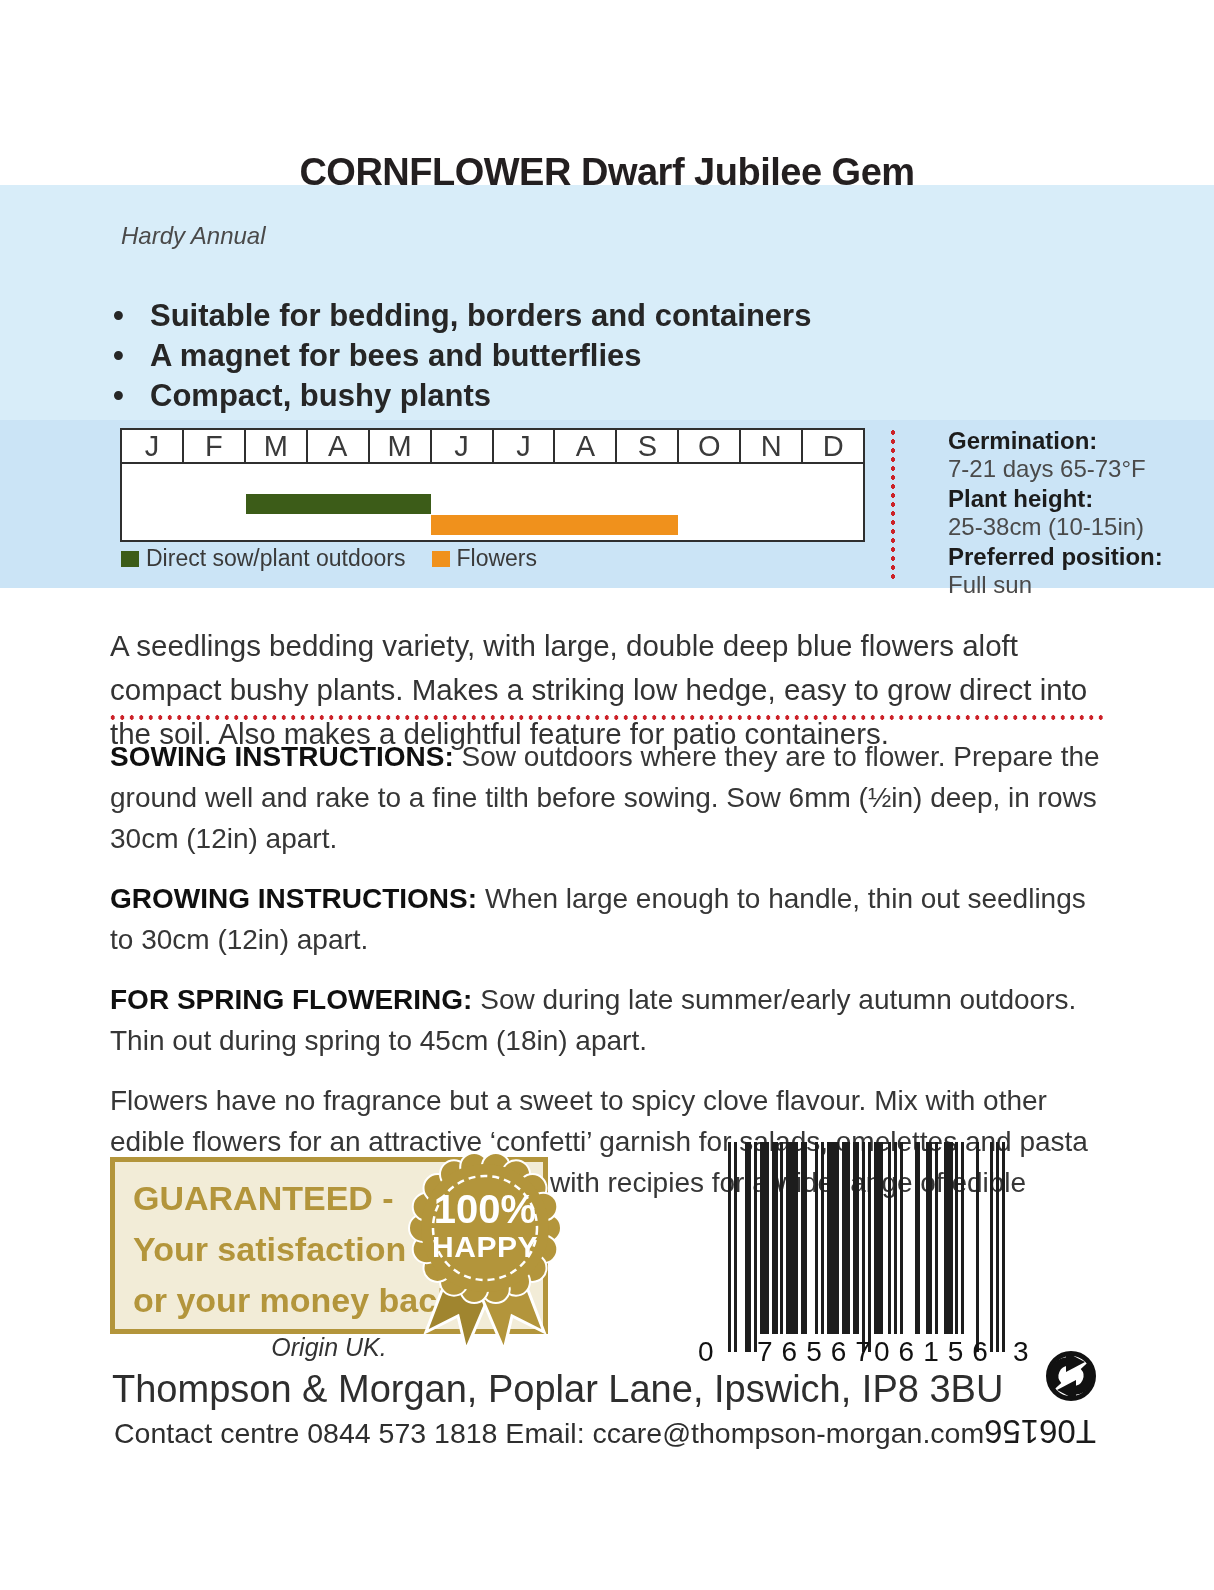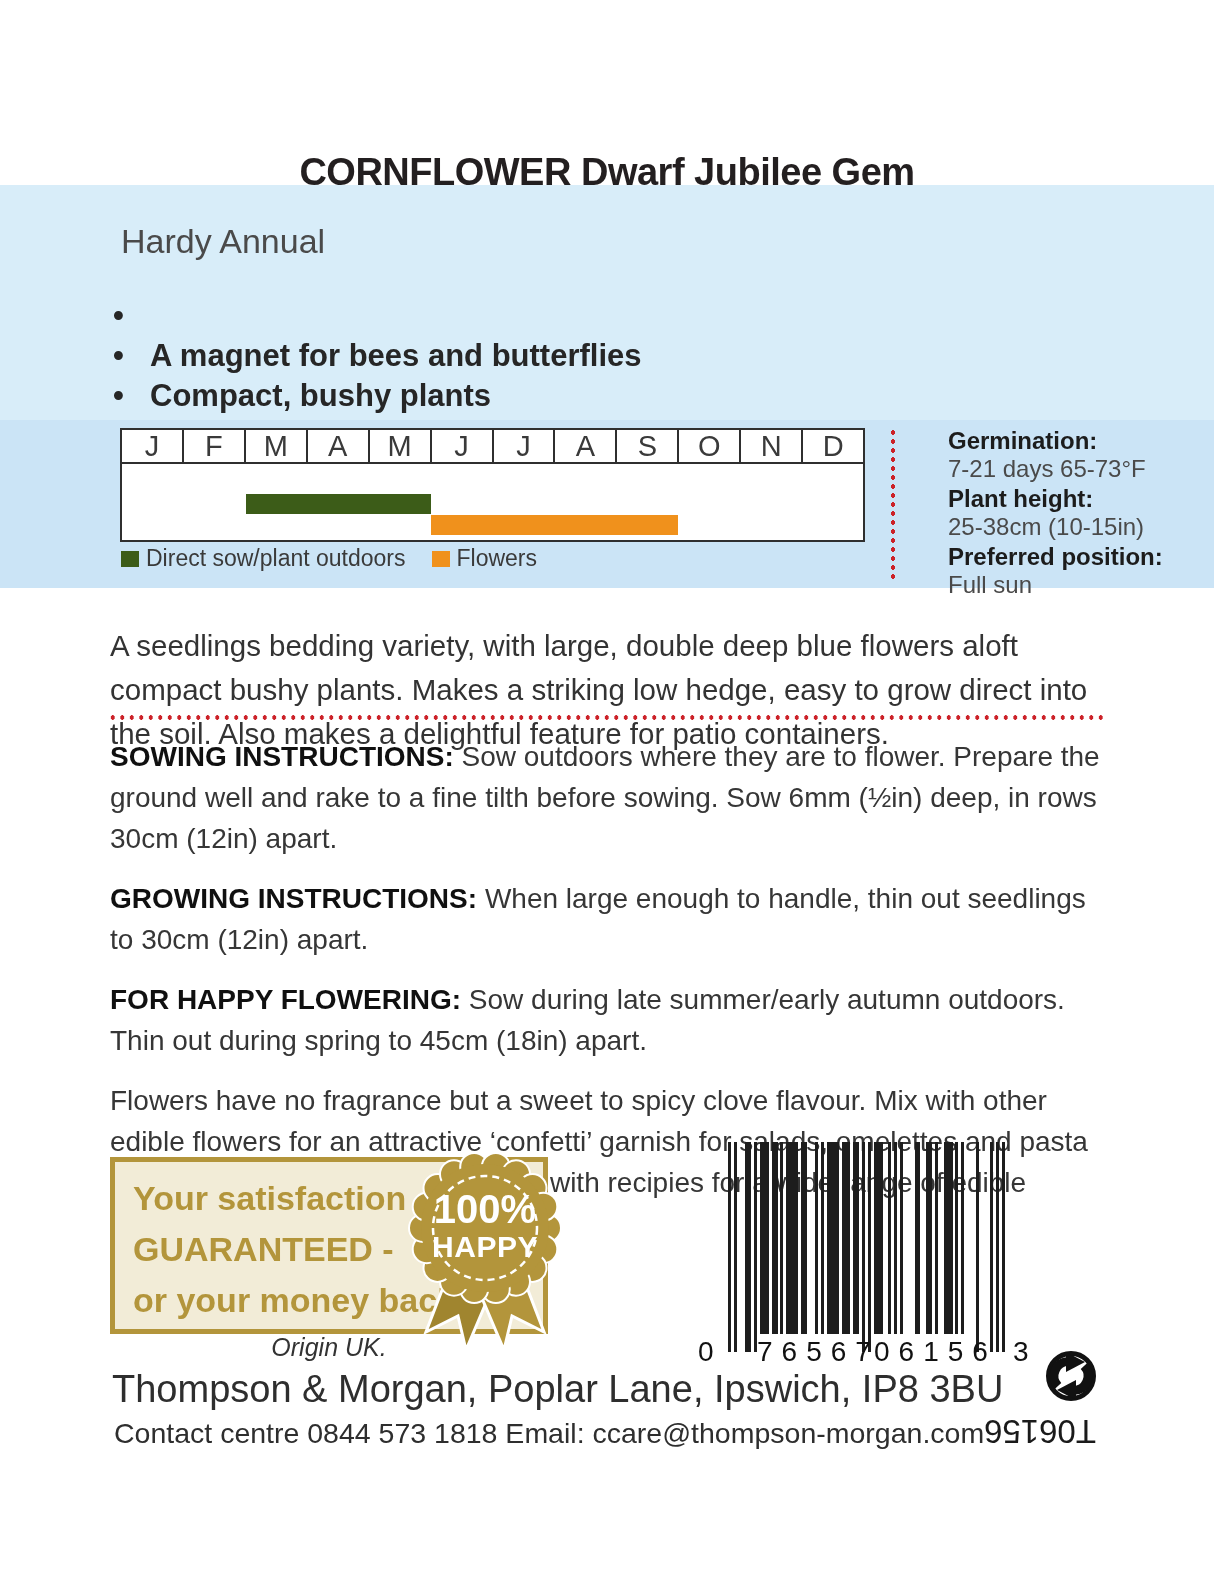--- a/index.html
+++ b/index.html
@@ -8,21 +8,21 @@
     font-family:"Liberation Sans",sans-serif;color:#222;overflow:hidden;
   }
   .abs{position:absolute;}
   
   #page-title{top:126px;left:0;width:1214px;text-align:center;
     font-size:38px;font-weight:bold;color:#231f20;letter-spacing:-0.5px;}
   
   #band-top{top:185px;left:0;width:1214px;height:235px;background:#d8edf9;}
   #band-cal{top:420px;left:0;width:1214px;height:168px;background:#cbe4f6;}
   
-  #hardy{top:222px;left:121px;font-size:34px;color:#4a4a4a;}
+  #hardy{top:222px;left:121px;font-size:24px;color:#4a4a4a;font-style:italic;}
   #bullets{top:296px;left:113px;width:900px;}
   .bullet-item{display:flex;font-size:31px;font-weight:bold;color:#262626;line-height:40px;}
   .bullet-dot{width:37px;flex:none;}
   
   #cal-table{top:428px;left:120px;width:745px;box-sizing:border-box;}
   #month-row{display:flex;border:2px solid #2f2f2f;border-right:none;background:#fff;}
   .mcell{flex:1;border-right:2px solid #2f2f2f;height:32px;line-height:32px;
     text-align:center;font-size:29px;color:#3a3a3a;}
   #cal-body{height:76px;background:#fff;border:2px solid #2f2f2f;border-top:none;position:relative;}
   .cbar{position:absolute;height:20px;}
@@ -71,20 +71,21 @@
 
 <div id="band-top" class="abs"></div>
 <div id="band-cal" class="abs"></div>
 
 <h1 id="page-title" class="abs">CORNFLOWER Dwarf Jubilee Gem</h1>
 
 <div id="hardy" class="abs">Hardy Annual</div>
 <div id="bullets" class="abs">
     <div class="bullet-item">
       <span class="bullet-dot">•</span>
+      <span>Suitable for bedding, borders and containers</span>
     </div>
     <div class="bullet-item">
       <span class="bullet-dot">•</span>
       <span>A magnet for bees and butterflies</span>
     </div>
     <div class="bullet-item">
       <span class="bullet-dot">•</span>
       <span>Compact, bushy plants</span>
     </div>
   </div>
@@ -129,28 +130,28 @@
     <div class="ip-label">Preferred position:</div>
     <div class="ip-value">Full sun</div>
   </div>
 
 <p id="description" class="abs">A seedlings bedding variety, with large, double deep blue flowers aloft compact bushy plants. Makes a striking low hedge, easy to grow direct into the soil. Also makes a delightful feature for patio containers.</p>
 <div id="hrule" class="abs"></div>
 
 <div id="instructions" class="abs">
     <p class="body-para"><strong>SOWING INSTRUCTIONS: </strong>Sow outdoors where they are to flower. Prepare the ground well and rake to a fine tilth before sowing. Sow 6mm (½in) deep, in rows 30cm (12in) apart.</p>
     <p class="body-para"><strong>GROWING INSTRUCTIONS: </strong>When large enough to handle, thin out seedlings to 30cm (12in) apart.</p>
-    <p class="body-para"><strong>FOR HAPPY FLOWERING: </strong>Sow during late summer/early autumn outdoors. Thin out during spring to 45cm (18in) apart.</p>
+    <p class="body-para"><strong>FOR SPRING FLOWERING: </strong>Sow during late summer/early autumn outdoors. Thin out during spring to 45cm (18in) apart.</p>
     <p class="body-para">Flowers have no fragrance but a sweet to spicy clove flavour. Mix with other edible flowers for an attractive ‘confetti’ garnish for salads, omelettes and pasta dishes. Write to us for a free leaflet with recipies for a wide range of edible flowers.</p>
   </div>
 
 <div id="guarantee-box" class="abs">
   <div id="guarantee-text">
+      <div>GUARANTEED -</div>
       <div>Your satisfaction</div>
-      <div>GUARANTEED -</div>
       <div>or your money back</div>
     </div>
 </div>
 <svg id="rosette" class="abs" viewBox="0 0 166 206">
 
   <polygon points="50,118 92,138 64,204 56,170 24,186" fill="#a0852f" stroke="#ffffff" stroke-width="3"></polygon>
   <polygon points="116,118 74,138 102,204 110,170 142,186" fill="#b3953b" stroke="#ffffff" stroke-width="3"></polygon>
 
   <g fill="#b3953b" stroke="#ffffff" stroke-width="2">
     <g id="scallop-circles">

